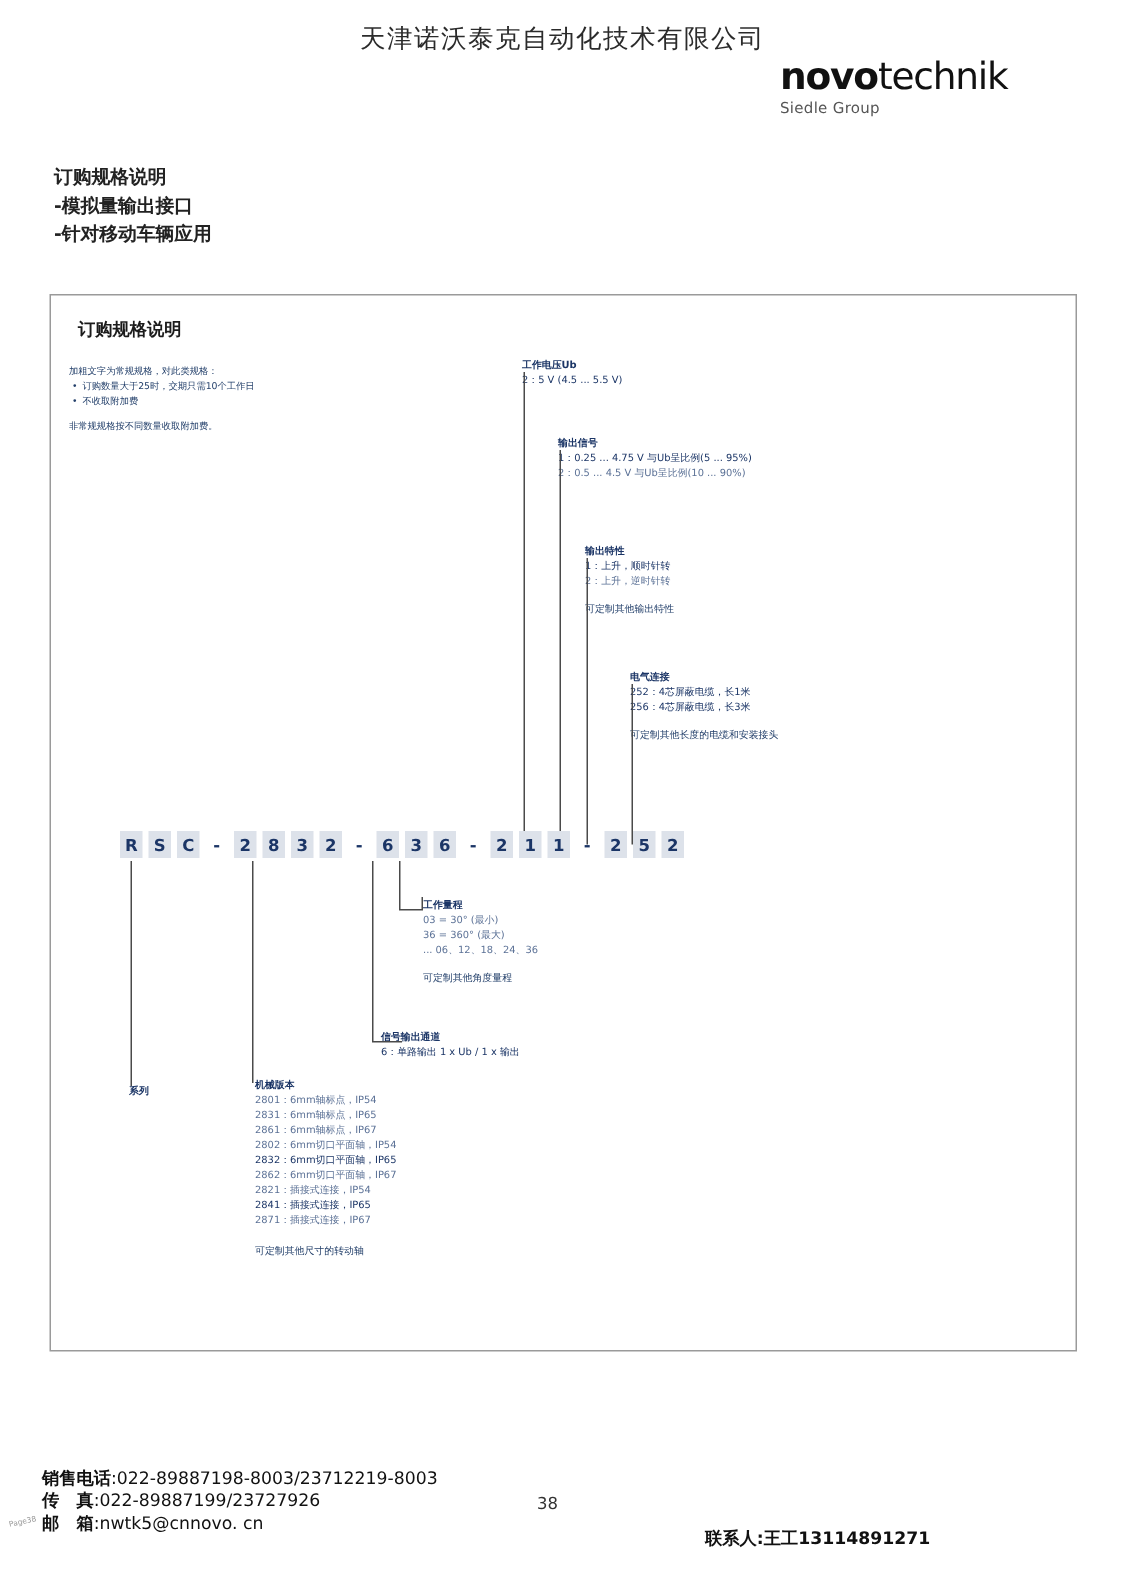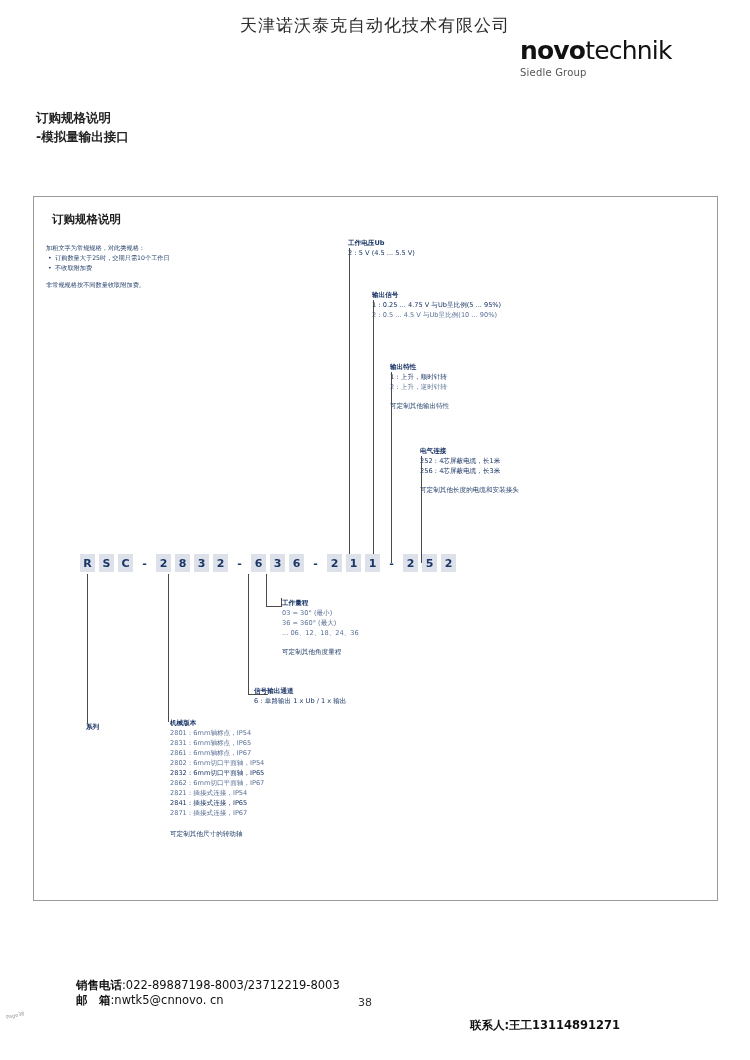--- a/index.html
+++ b/index.html
@@ -65,21 +65,20 @@
 
   
   .vline{position:absolute;width:1px;background:#4a4a4a;}
   .hline{position:absolute;height:1px;background:#4a4a4a;}
 
   
   #footer{left:28px;top:978px;width:420px;}
   #footer .f-row{
     font-size:11.5px;line-height:15px;color:#111;white-space:nowrap;
     font-family:"DejaVu Sans","Liberation Sans",sans-serif;
-    margin-left:48px;
   }
   #footer .f-label{font-weight:bold;}
   #page-number{left:358px;top:996px;font-size:11px;color:#333;}
   #contact-person{
     left:470px;top:1018px;font-size:11.5px;font-weight:bold;color:#111;white-space:nowrap;
   }
   #page-mark{left:6px;top:1012px;font-size:5px;color:#999;transform:rotate(-12deg);}
 </style>
 </head>
 <body>
@@ -87,20 +86,21 @@
 <div class="abs" id="company-title">天津诺沃泰克自动化技术有限公司</div>
 
 <div class="abs" id="brand-block">
   <div id="brand-name"><b>novo</b><span class="thin">technik</span></div>
   <div id="brand-sub">Siedle Group</div>
 </div>
 
 <div class="abs" id="intro">
   <div>订购规格说明</div>
   <div>-模拟量输出接口</div>
+  <div>-针对移动车辆应用</div>
 </div>
 
 <div class="abs" id="spec-frame"></div>
 <div class="abs" id="frame-title">订购规格说明</div>
 
 <div class="abs" id="notes">
   <div class="n-lead">加粗文字为常规规格，对此类规格：</div>
   <ul>
     <li>订购数量大于25时，交期只需10个工作日</li>
     <li>不收取附加费</li>
@@ -195,18 +195,19 @@
   <div class="cell">1</div>
   <div class="cell">1</div>
   <div class="dash">-</div>
   <div class="cell">2</div>
   <div class="cell">5</div>
   <div class="cell">2</div>
 </div>
 
 <div class="abs" id="footer">
   <div class="f-row"><span class="f-label">销售电话</span><span>:022-89887198-8003/23712219-8003</span></div>
+  <div class="f-row"><span class="f-label">传　真</span><span>:022-89887199/23727926</span></div>
   <div class="f-row"><span class="f-label">邮　箱</span><span>:nwtk5@cnnovo. cn</span></div>
 </div>
 
 <div class="abs" id="page-mark">Page38</div>
 <div class="abs" id="page-number">38</div>
 <div class="abs" id="contact-person">联系人:王工13114891271</div>
 
 </body></html>

